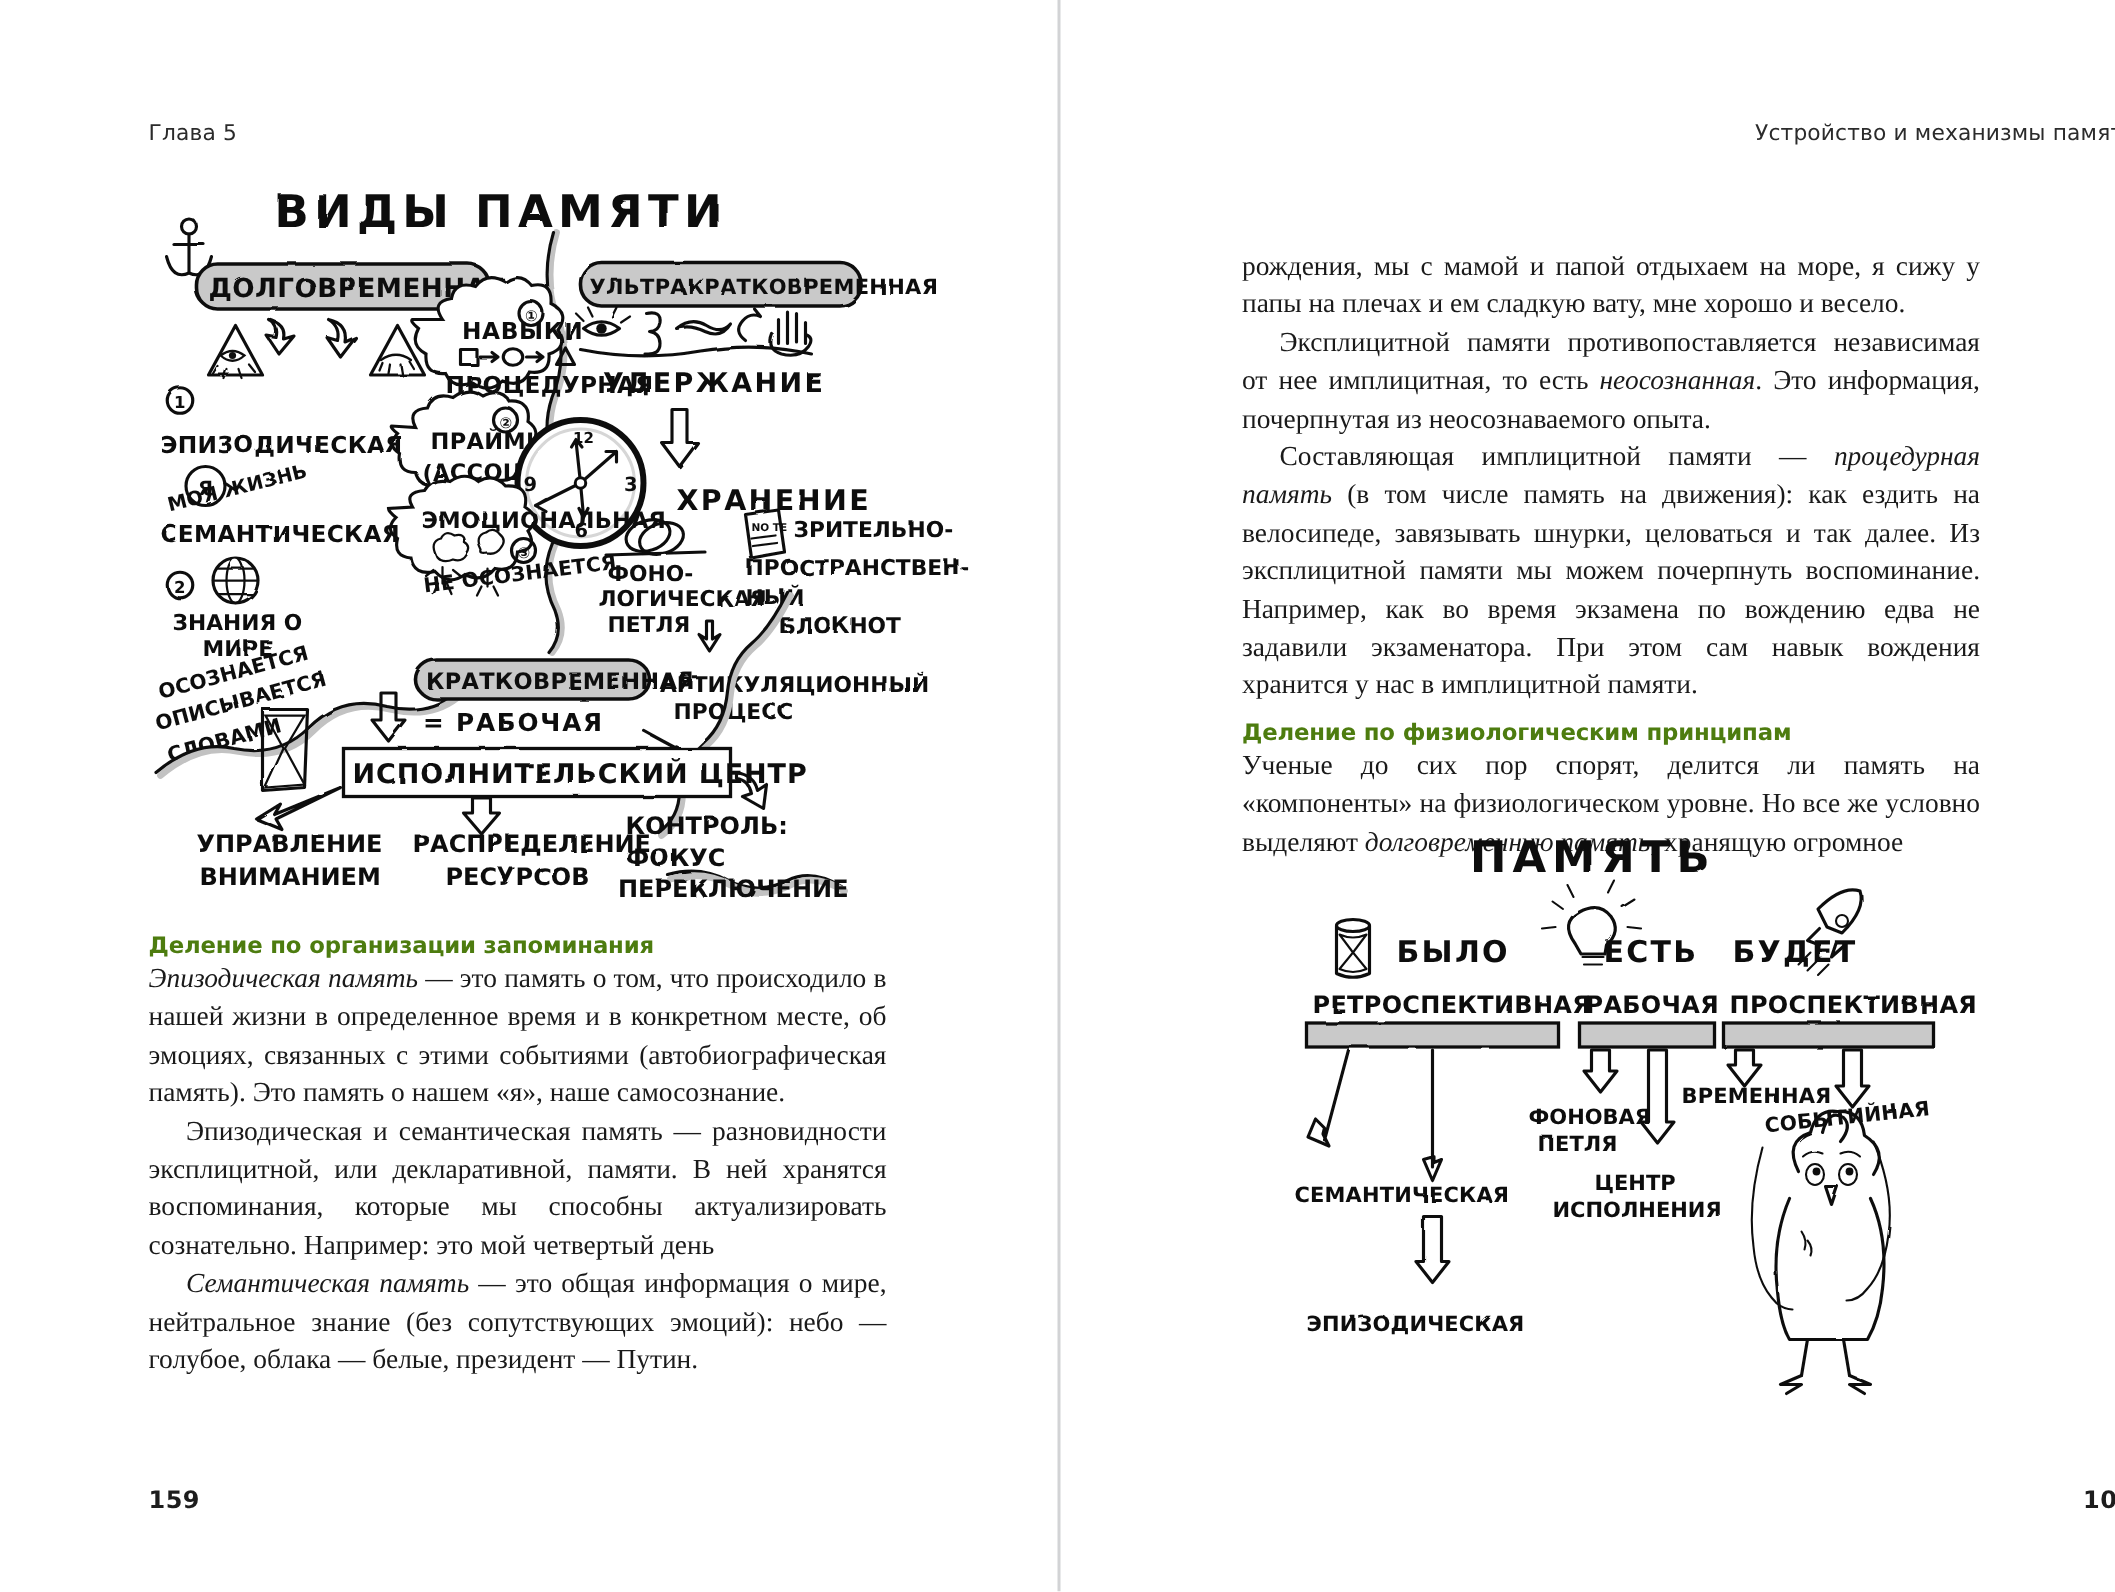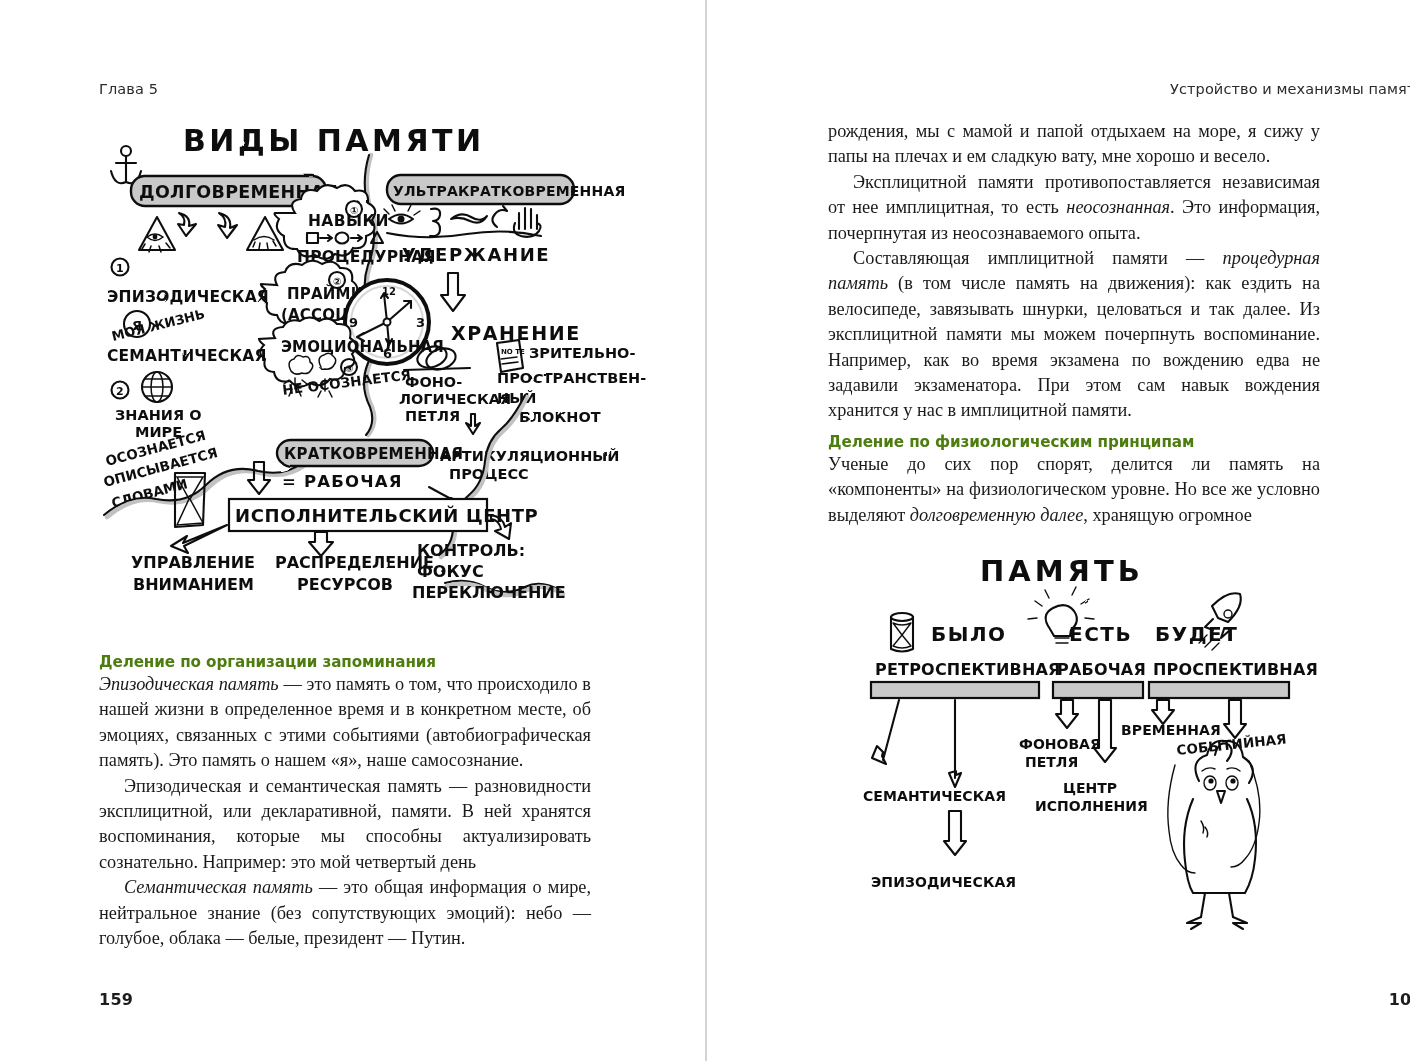--- a/index.html
+++ b/index.html
@@ -25,22 +25,22 @@
   .folio{
     position:absolute;bottom:53px;
     font-family:"DejaVu Sans", sans-serif;
     font-size:16px;font-weight:700;color:#1d1d1d;letter-spacing:.3px;
   }
   .folio-left{left:99px;}
   .folio-right{right:95px;margin-top:28px;}
 
   
   .col{position:absolute;width:492px;}
-  .col-left{left:99px;margin-top:32px;}
-  .col-right{left:121px;}
+  .col-left{left:99px;}
+  .col-right{left:121px;margin-top:46px;}
 
   .subhead{
     font-family:"DejaVu Sans", sans-serif;
     font-size:15.2px;font-weight:700;color:#4d7c0f;margin:0 0 1px 0;letter-spacing:-.1px;
   }
   p.body{
     margin:0;font-size:18.3px;line-height:25.4px;text-align:justify;
     text-indent:25px;hyphens:manual;
   }
   p.body.noindent{text-indent:0;}
@@ -311,21 +311,21 @@
     <div class="running-head rh-right">Устройство и механизмы памяти</div>
 
     <div class="col col-right" style="top:118px;">
       <p class="body noindent">рождения, мы с мамой и папой отдыхаем на море, я сижу у папы на плечах и ем сладкую вату, мне хорошо и весело.</p>
       <p class="body">Эксплицитной памяти противопоставляется независимая от нее имплицитная, то есть <i>неосознанная</i>. Это информация, почерпнутая из неосознаваемого опыта.</p>
       <p class="body">Составляющая имплицитной памяти — <i>процедурная память</i> (в том числе память на движения): как ездить на велосипеде, завязывать шнурки, целоваться и так далее. Из эксплицитной памяти мы можем почерпнуть воспоминание. Например, как во время экзамена по вождению едва не задавили экзаменатора. При этом сам навык вождения хранится у нас в имплицитной памяти.</p>
     </div>
 
     <div class="col col-right" style="top:432px;">
       <h3 class="subhead">Деление по физиологическим принципам</h3>
-      <p class="body noindent">Ученые до сих пор спорят, делится ли память на «компоненты» на физиологическом уровне. Но все же условно выделяют <i>долговременную далее</i>, хранящую огромное</p>
+      <p class="body noindent">Ученые до сих пор спорят, делится ли память на «компоненты» на физиологическом уровне. Но все же условно выделяют <i>долговременную память</i>, хранящую огромное</p>
     </div>
 
     <div class="sketch" style="left:150px;top:548px;">
       <svg width="440" height="360" viewBox="0 0 440 360">
         <defs>
           <style>
             .l2{fill:none;stroke:#111;stroke-width:2.1;stroke-linecap:round;stroke-linejoin:round;}
             .l1{fill:none;stroke:#111;stroke-width:1.4;stroke-linecap:round;stroke-linejoin:round;}
             .bar{fill:#c9c9c9;stroke:#111;stroke-width:2.2;}
             .t2{font-family:"DejaVu Sans", sans-serif;fill:#111;font-weight:700;}

